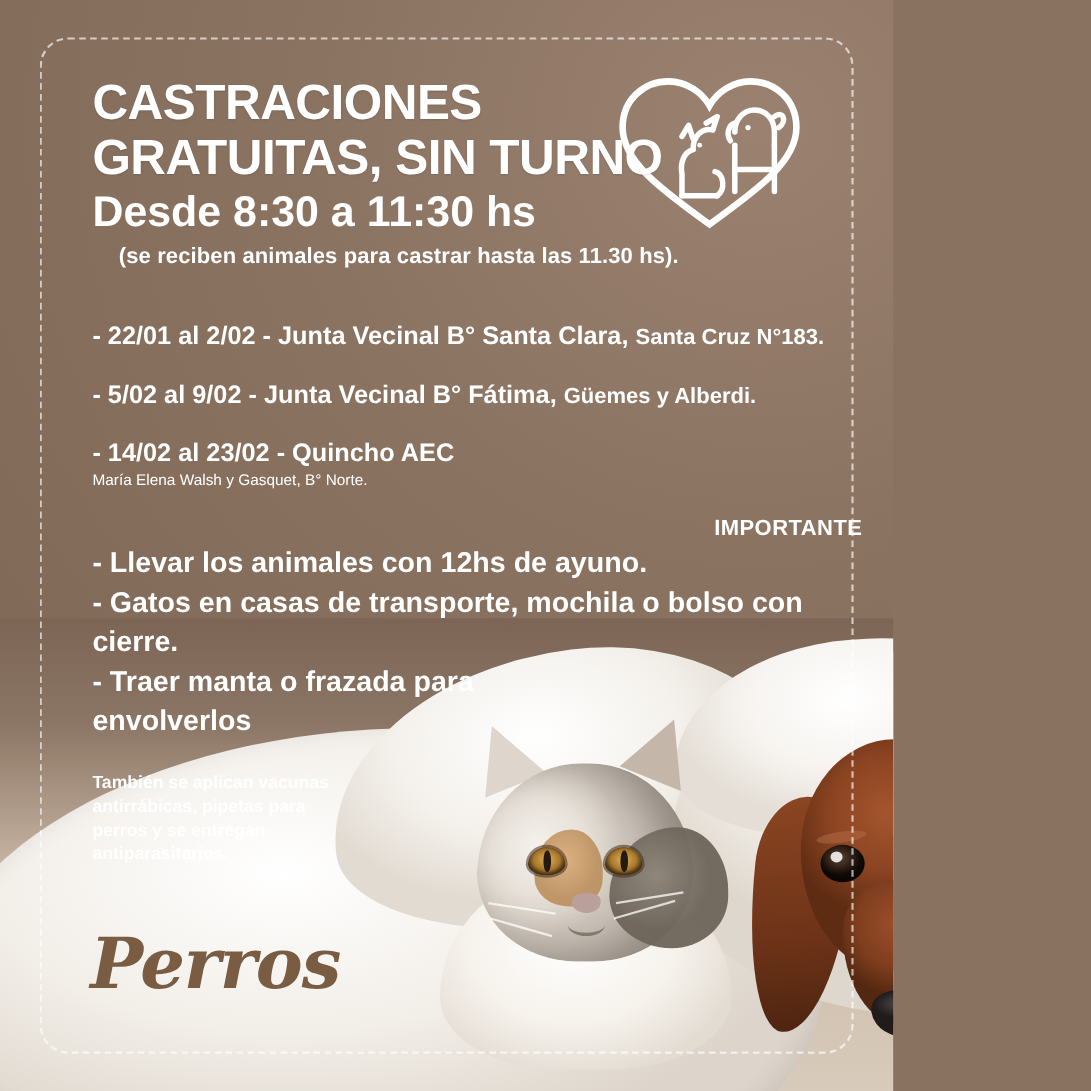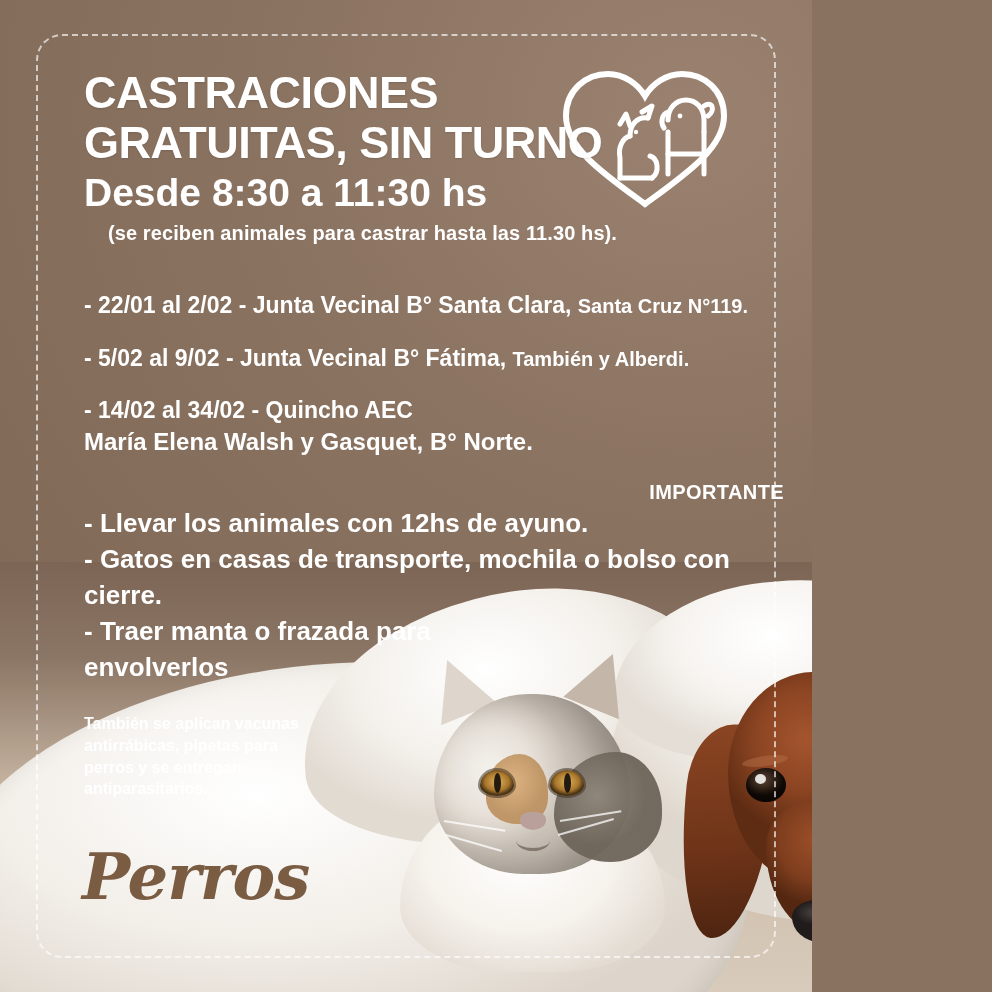--- a/index.html
+++ b/index.html
@@ -275,22 +275,22 @@
     line-height: 1.25;
     margin-bottom: 24px;
     font-weight: bold;
   }
   .date-row .addr {
     font-weight: bold;
     font-size: 20px;
   }
   .date-row .sub {
     display: block;
-    font-size: 24px;
-    font-weight: bold;
+    font-size: 14px;
+    font-weight: normal;
     margin-top: 2px;
   }
 
   .important {
     margin-top: 14px;
   }
   .imp-title {
     font-weight: bold;
     font-size: 20px;
     letter-spacing: .4px;
@@ -408,28 +408,28 @@
     <div class="h1">
       <span>CASTRACIONES</span>
       <span class="line2">GRATUITAS, SIN TURNO</span>
     </div>
     <div class="h2">Desde 8:30 a 11:30 hs</div>
     <div class="h3">(se reciben animales para castrar hasta las 11.30 hs).</div>
 
     <div class="dates">
       <div class="date-row">
         <span>- 22/01 al 2/02 - Junta Vecinal B° Santa Clara,</span>
-        <span class="addr">Santa Cruz N°119.</span>
+        <span class="addr">Santa Cruz N°183.</span>
       </div>
       <div class="date-row">
         <span>- 5/02 al 9/02 - Junta Vecinal B° Fátima,</span>
-        <span class="addr">También y Alberdi.</span>
+        <span class="addr">Güemes y Alberdi.</span>
       </div>
       <div class="date-row">
-        <span>- 14/02 al 34/02 - Quincho AEC</span>
+        <span>- 14/02 al 23/02 - Quincho AEC</span>
         <span class="sub">María Elena Walsh y Gasquet, B° Norte.</span>
       </div>
     </div>
 
     <div class="important">
       <div class="imp-title">IMPORTANTE</div>
       <div class="imp-item">- Llevar los animales con 12hs de ayuno.</div>
       <div class="imp-item">- Gatos en  casas de transporte, mochila o bolso con cierre.</div>
       <div class="imp-item">- Traer manta o frazada para
   envolverlos</div>

